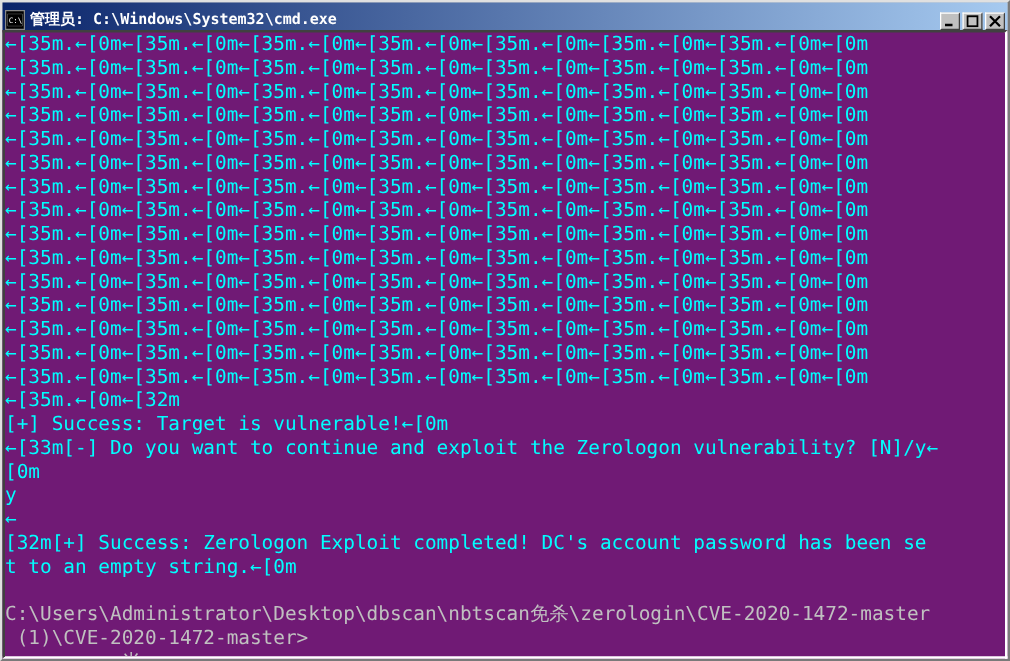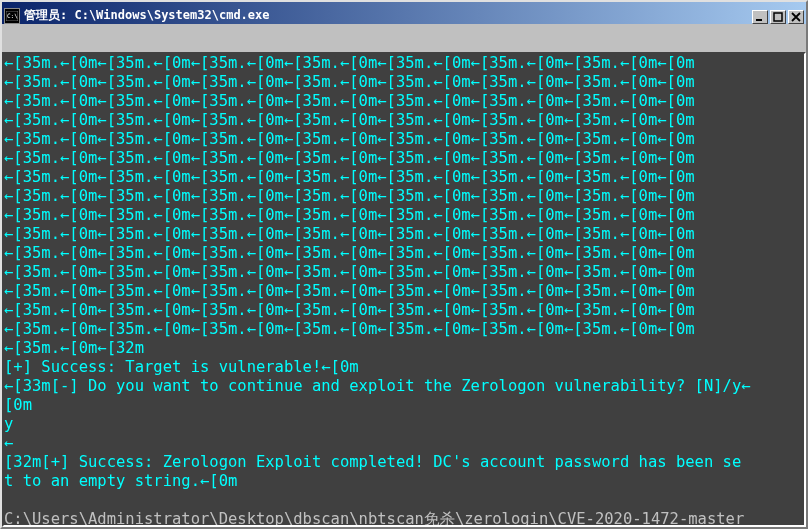--- a/index.html
+++ b/index.html
@@ -55,29 +55,28 @@
     border-bottom-color: #404040;
     display: flex; align-items: center; justify-content: center;
     font-family: "Marlett", sans-serif;
     font-size: 10px;
     color: #000;
     cursor: pointer;
   }
   .titlebar .btn svg { width: 10px; height: 10px; }
   .console {
     flex: 1;
-    background: #404040;
+    background: #701a75;
     border: 2px solid #808080;
     border-left-color: #404040;
     border-top-color: #404040;
     border-right-color: #fff;
     border-bottom-color: #fff;
     overflow: hidden;
     position: relative;
-    margin-top: 28px;
   }
   .console-inner {
     position: absolute;
     left: 0; top: 0;
     padding: 0;
     font-family: "NSimSun", "Consolas", monospace;
     font-size: 15.5px;
     line-height: 19px;
     color: #c0c0c0;
     white-space: pre;

